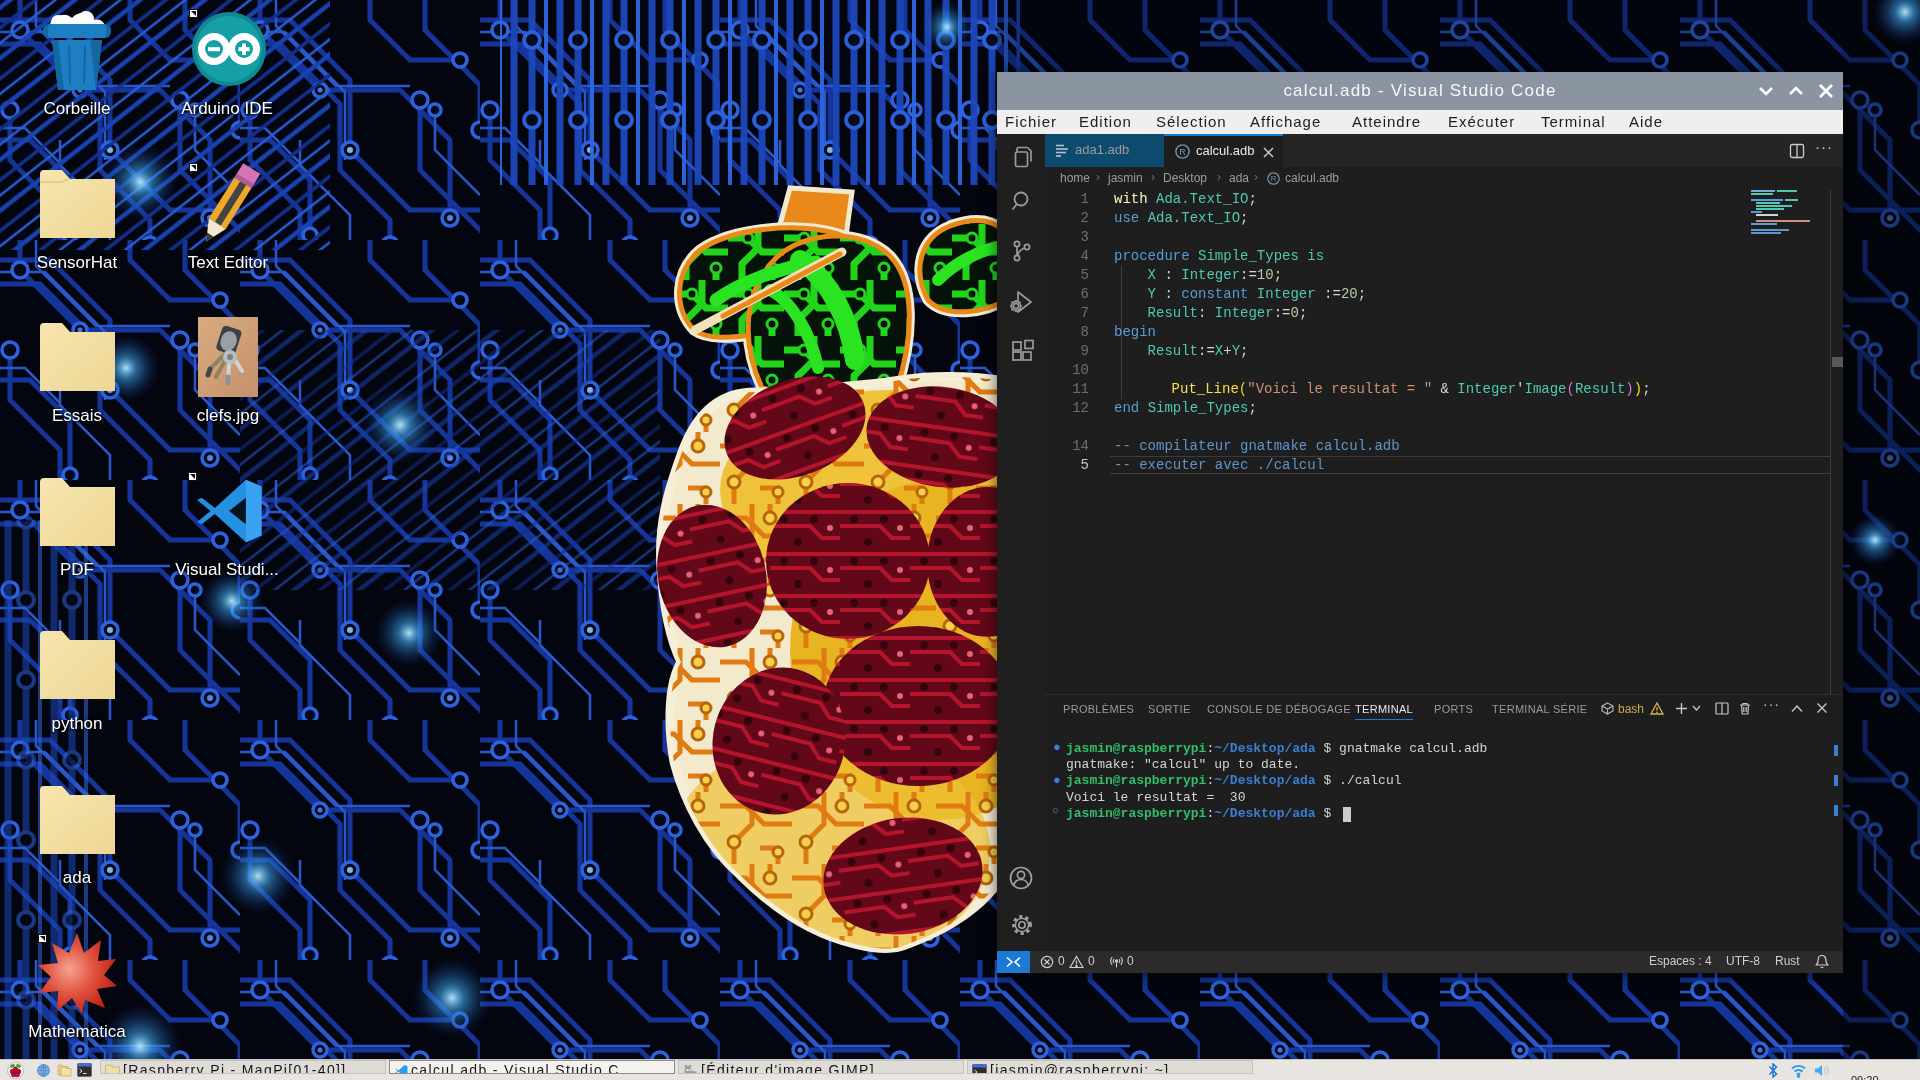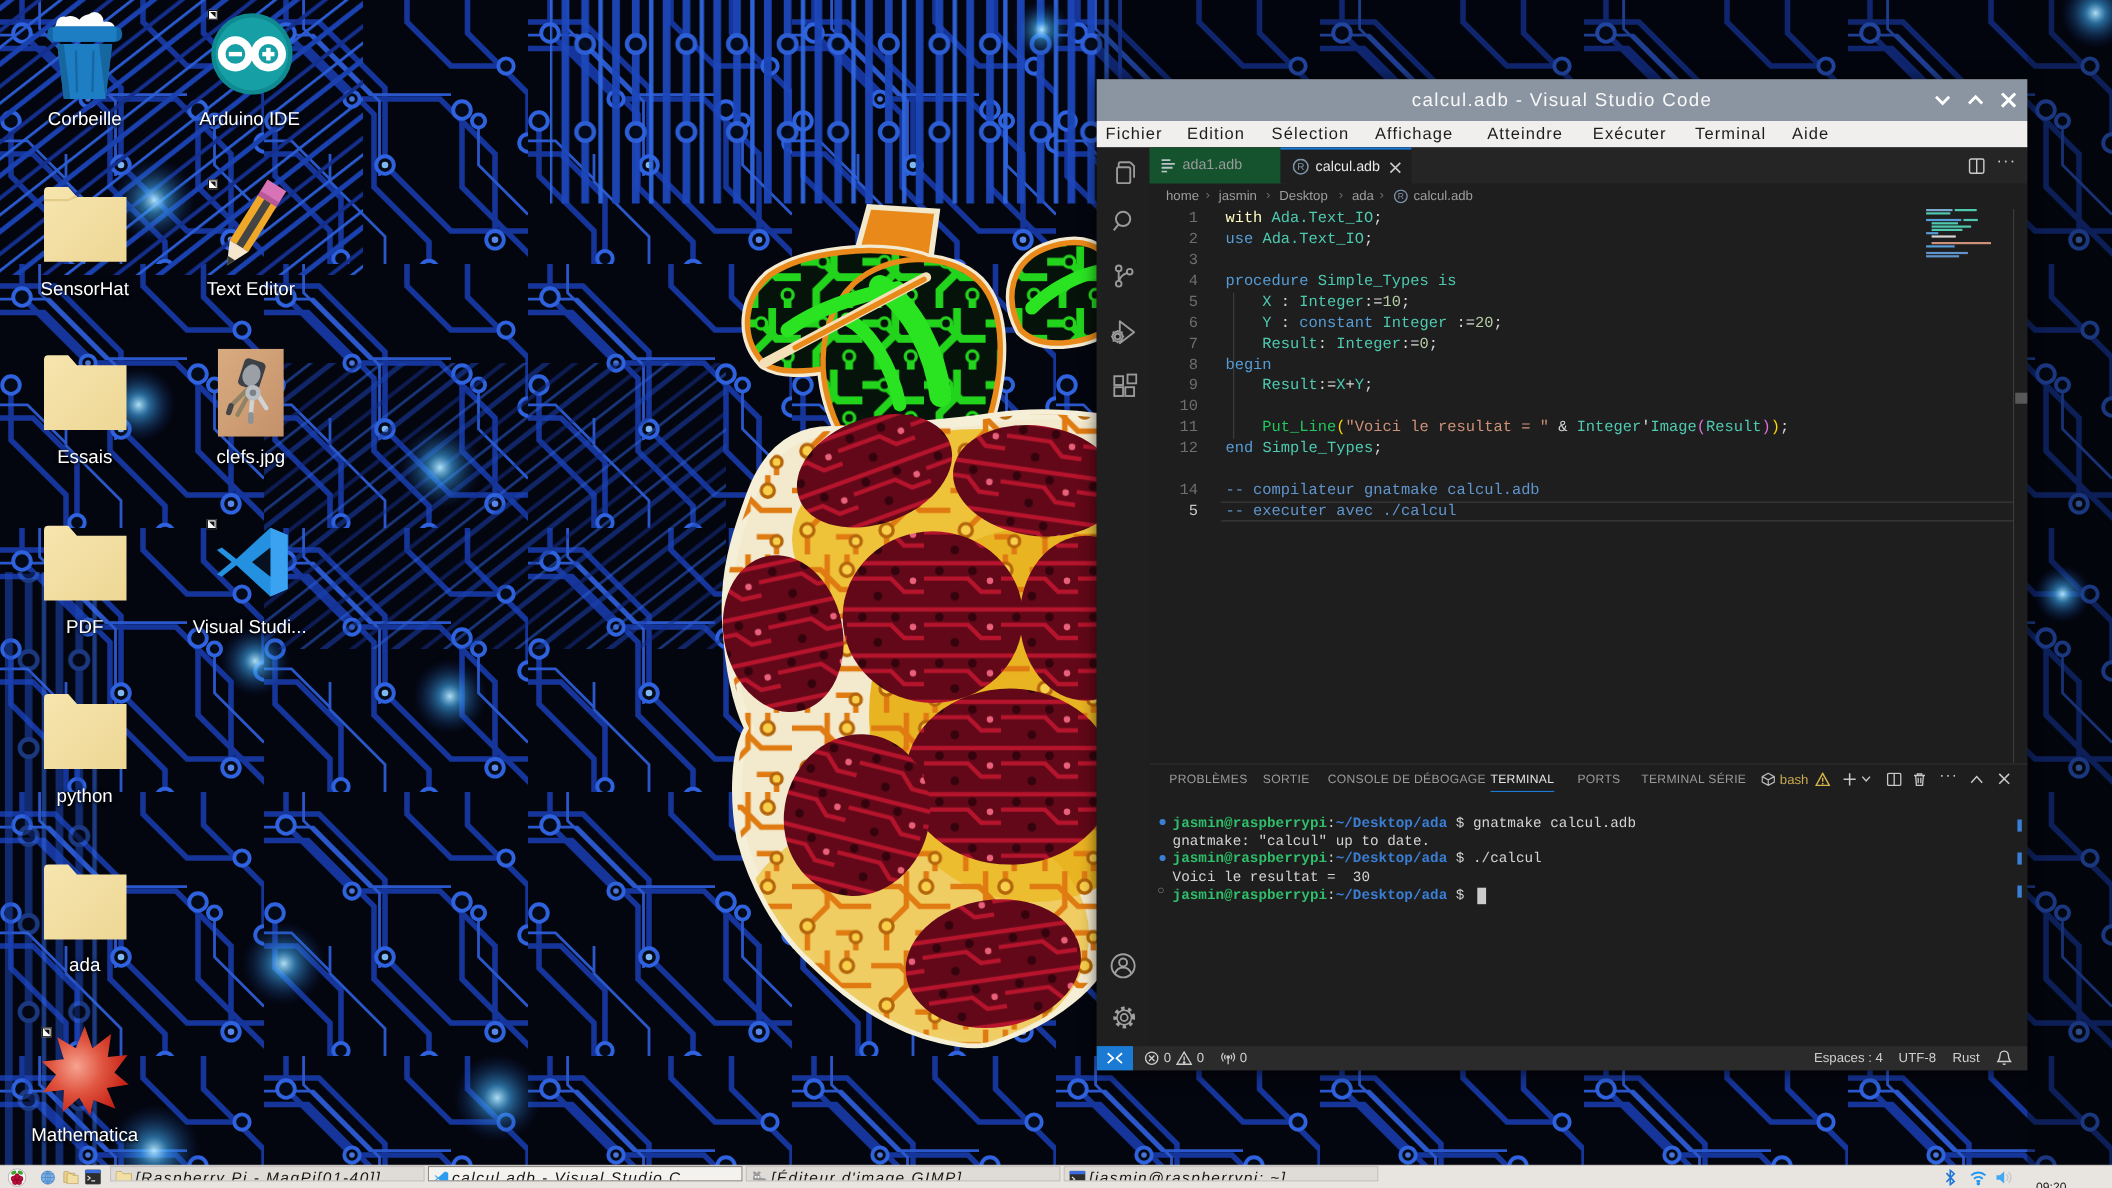--- a/index.html
+++ b/index.html
@@ -22,34 +22,34 @@
   #code { position:absolute; left:48px; top:118px; width:798px; height:504px; background:#1e1e1e; font-family:"Liberation Mono", monospace; font-size:14px; line-height:19px; white-space:pre; }
   .cl { position:absolute; left:0; width:798px; height:19px; }
   .ln { position:absolute; left:0; width:44px; text-align:right; color:#6e6e6e; }
   .ct { position:absolute; left:69px; }
   
   .kb { color:#569cd6; } 
   .tl { color:#4ec9b0; } 
   .wh { color:#d4d4d4; }
   .nm { color:#b5cea8; }
   .st { color:#ce9178; }
-  .fn { color:#22c55e; }
+  .fn { color:#fde047;margin-left:24px; }
   .cm { color:#6095cc; }
   .by { color:#ffd700; } 
   .bp { color:#da70d6; } 
   
   #panel { position:absolute; left:48px; top:622px; width:798px; height:257px; background:#1e1e1e; border-top:1px solid #2f2f2f; }
   .ptab { position:absolute; top:8px; font-size:11px; color:#9a9a9a; letter-spacing:.3px; }
   #term { position:absolute; left:0; top:46px; width:798px; height:217px; font-family:"Liberation Mono", monospace; font-size:13px; line-height:16.3px; color:#cccccc; white-space:pre; }
   .tg { color:#2fbe6a; font-weight:bold; }
   .tb { color:#3a7fd5; font-weight:bold; }
   #statusbar { position:absolute; left:0; top:879px; width:846px; height:22px; background:#2b2b2b; color:#cfcfcf; font-size:12px; }
   
   #taskbar { position:absolute; left:0; top:1059px; width:1920px; height:21px; background:#e8e5e1; border-top:1px solid #cac6c2; font-size:14px; color:#111; }
-  .task { position:absolute; top:0px; height:14px; border:1px solid #c6c2bd; background:#dfdbd7; white-space:nowrap; overflow:hidden; font-size:14px; color:#151515; letter-spacing:1.35px;font-style:italic; }
+  .task { position:absolute; top:0px; height:14px; border:1px solid #c6c2bd; background:#dfdbd7; white-space:nowrap; overflow:hidden; font-size:14px; color:#151515; letter-spacing:1.35px; }
 </style>
 </head>
 <body>
 <svg id="desktop" width="1920" height="1080" viewBox="0 0 1920 1080" xmlns="http://www.w3.org/2000/svg">
 <defs>
   <pattern id="circ" width="240" height="240" patternUnits="userSpaceOnUse">
     <rect width="240" height="240" fill="#04060f"></rect>
     <g fill="none" stroke="#15359a" stroke-width="5" stroke-linecap="round">
       <path d="M-10 20 L50 20 L110 80 L110 150 L170 210 L250 210"></path>
       <path d="M-10 44 L40 44 L100 104 L100 170 L150 220 L150 250"></path>
@@ -390,21 +390,21 @@
         <circle cx="13" cy="10" r="3.6"></circle>
         <path d="M5.5 20.5 C7 15.8 10 14.5 13 14.5 C16 14.5 19 15.8 20.5 20.5"></path>
     </svg>
     <svg class="abs" style="left:13px;top:779px" width="24" height="24" viewBox="0 0 24 24" fill="none" stroke="#a0a0a0">
       <circle cx="12" cy="12" r="3.2" stroke-width="1.6"></circle>
       <circle cx="12" cy="12" r="8.2" stroke-width="3.4" stroke-dasharray="3.1 3.05" stroke-dashoffset="1.2"></circle>
       <circle cx="12" cy="12" r="6.6" stroke-width="1.4"></circle>
     </svg>
   </div>
   <div id="tabbar">
-    <div class="tab" style="left:0;width:125px;background:#14532d;color:#9b9b9b">
+    <div class="tab" style="left:0;width:125px;background:#0c4a6e;color:#9b9b9b">
       <svg class="abs" style="left:10px;top:9px" width="14" height="14" viewBox="0 0 14 14">
           <g stroke="#b9c3c9" stroke-width="1.6">
             <line x1="1" y1="2.5" x2="9" y2="2.5"></line>
             <line x1="1" y1="6" x2="13" y2="6"></line>
             <line x1="1" y1="9.5" x2="11" y2="9.5"></line>
             <line x1="1" y1="13" x2="6" y2="13"></line>
           </g>
         </svg>
       <span class="abs" style="left:30px;top:8px">ada1.adb</span>
     </div>

